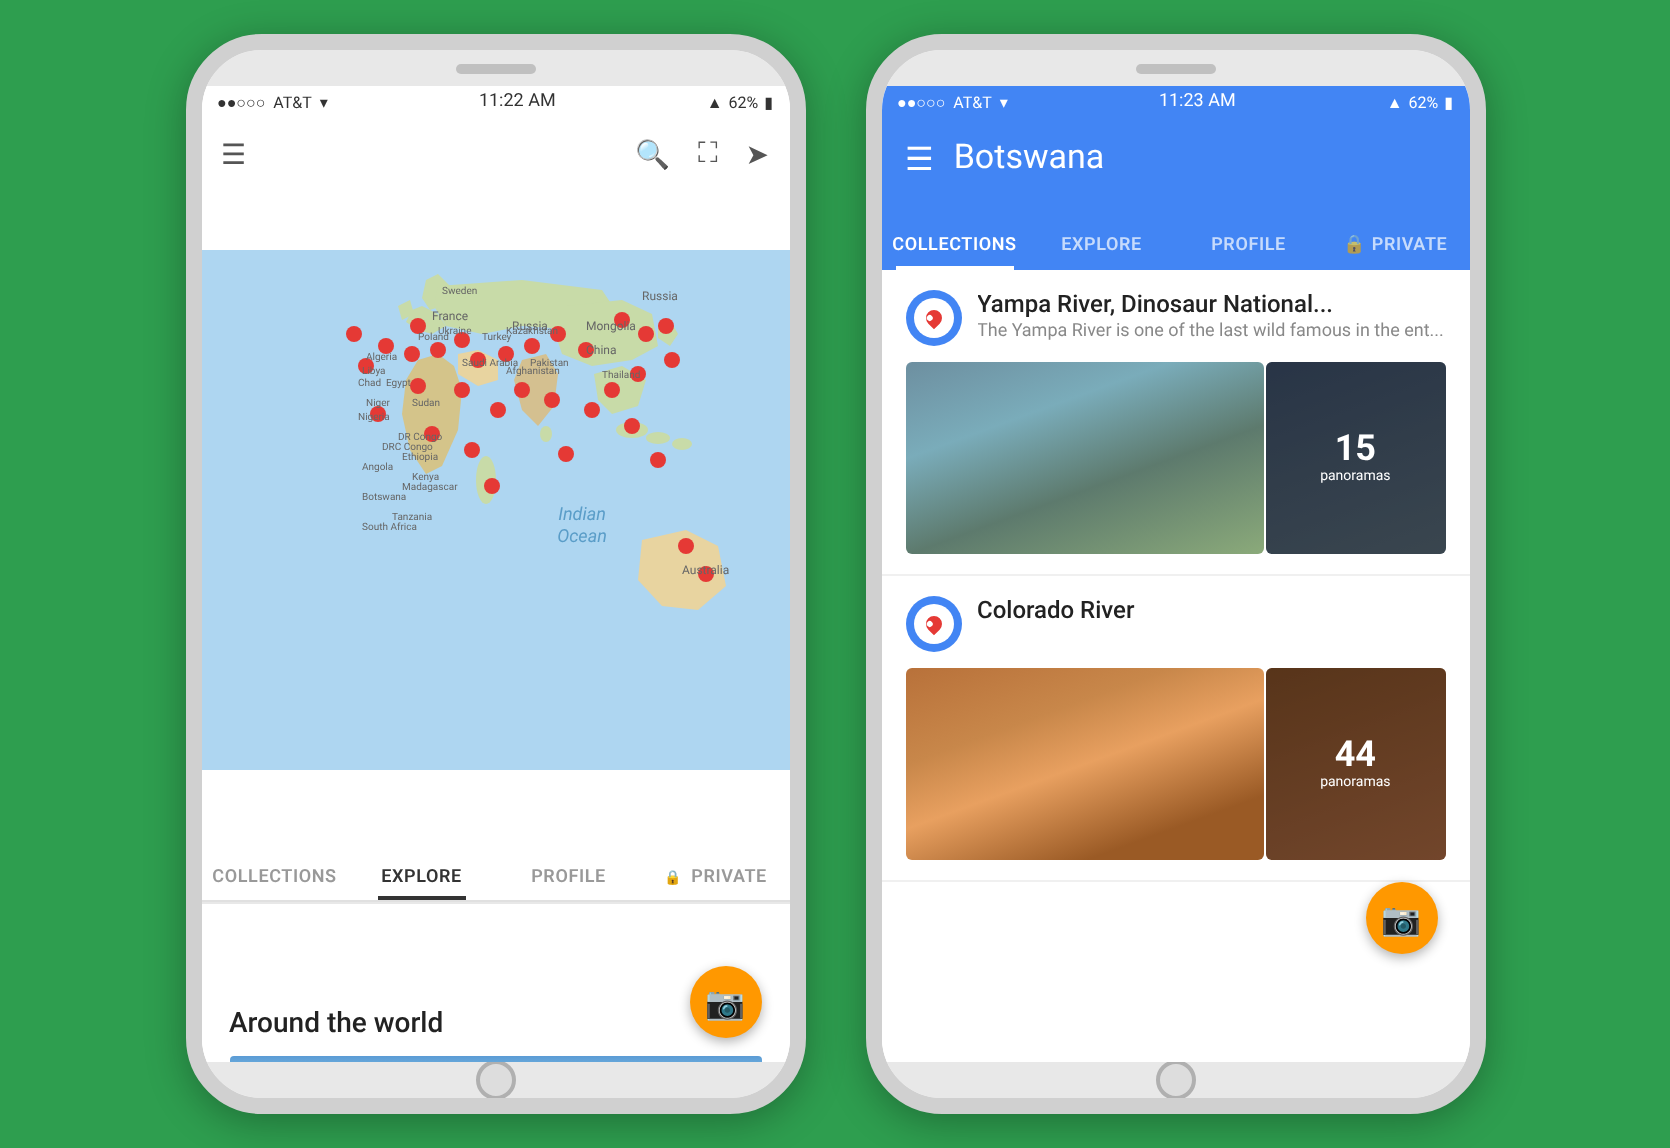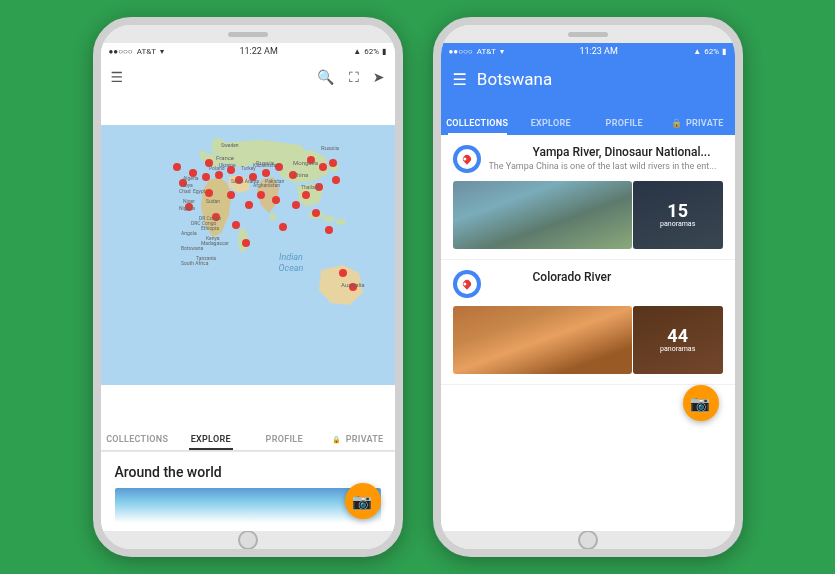--- a/index.html
+++ b/index.html
@@ -145,20 +145,21 @@
       padding: 12px 14px 10px;
       border-top: 1px solid #e8e8e8;
       flex-shrink: 0;
       height: 80px;
       position: relative;
     }
     .card-title {
       font-size: 14px;
       font-weight: 500;
       color: #222;
+      margin-top: 40px;
     }
     .card-subtitle {
       font-size: 10px;
       color: #888;
       margin-top: 3px;
     }
     .card-image-preview {
       width: 100%;
       height: 35px;
       background: linear-gradient(180deg, #5b9bd5 0%, #87CEEB 40%, #fff 100%);
@@ -254,34 +255,33 @@
       flex-shrink: 0;
     }
     .gallery-item-text { flex: 1; }
     .gallery-item-title {
       font-size: 12px;
       font-weight: 500;
       color: #222;
       white-space: nowrap;
       overflow: hidden;
       text-overflow: ellipsis;
-      margin-left: 44px;
     }
     .gallery-item-desc {
       font-size: 9px;
       color: #888;
       margin-top: 2px;
       white-space: nowrap;
       overflow: hidden;
       text-overflow: ellipsis;
     }
     .gallery-images {
       display: flex;
       gap: 1px;
-      height: 68px;
+      height: 96px;
       margin-bottom: 10px;
     }
     .gallery-main-img {
       flex: 2;
       border-radius: 3px;
       overflow: hidden;
     }
     .gallery-side-img {
       flex: 1;
       border-radius: 3px;
@@ -611,21 +611,21 @@
 
       <div class="gallery-item">
         <div class="gallery-item-header">
           <div class="sv-icon gallery-item-icon">
             <div class="sv-icon-inner">
               <div class="sv-pin"></div>
             </div>
           </div>
           <div class="gallery-item-text">
             <div class="gallery-item-title">Yampa River, Dinosaur National...</div>
-            <div class="gallery-item-desc">The Yampa China is one of the last wild rivers in the ent...</div>
+            <div class="gallery-item-desc">The Yampa River is one of the last wild famous in the ent...</div>
           </div>
         </div>
         <div class="gallery-images">
           <div class="gallery-main-img">
             <div class="img-yampa"></div>
           </div>
           <div class="gallery-side-img">
             <div class="img-yampa-side"></div>
             <div class="panorama-count">
               <span class="panorama-number">15</span>

